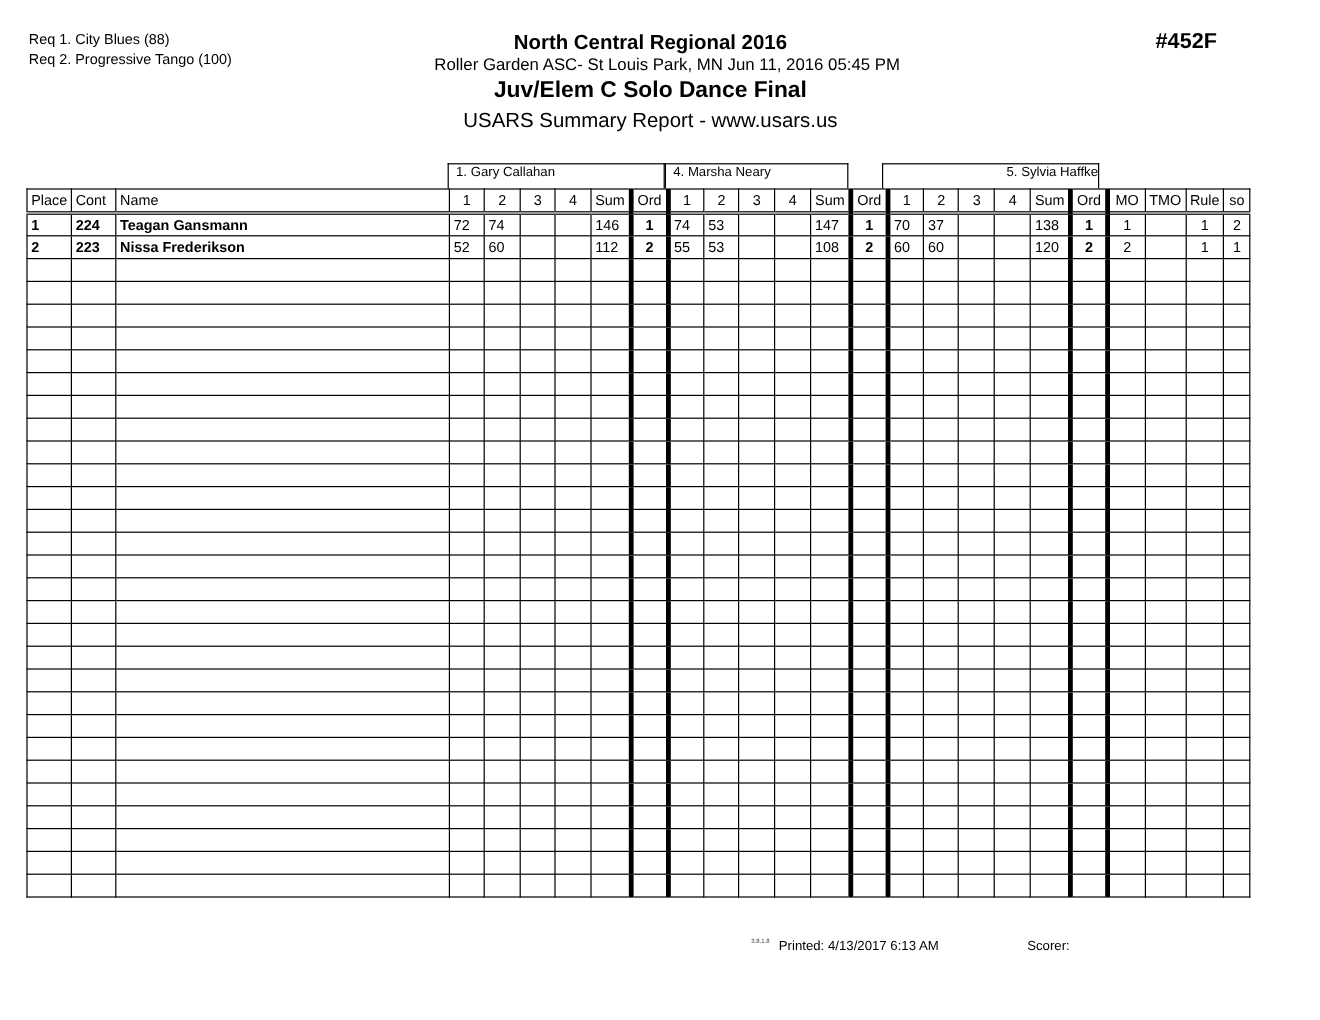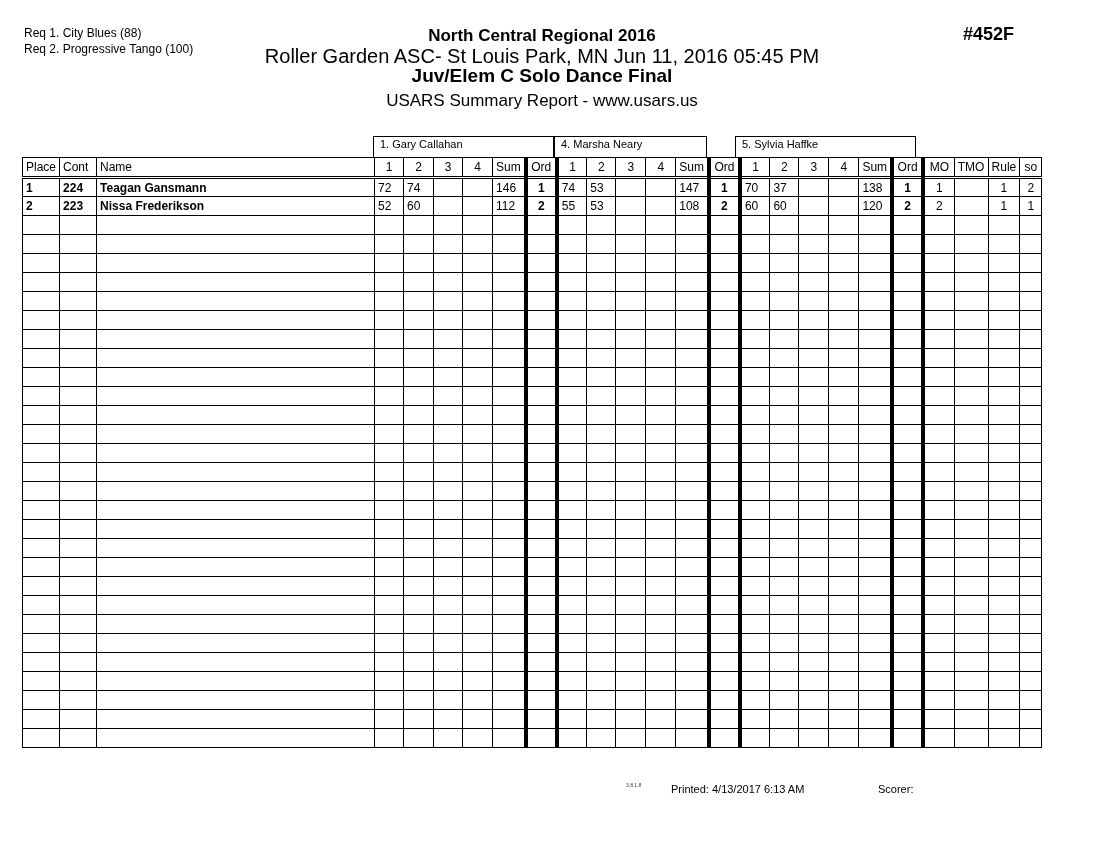--- a/index.html
+++ b/index.html
@@ -2,57 +2,57 @@
 <html><head>
 <meta charset="utf-8">
 <style>
   html, body { margin: 0; padding: 0; background: #ffffff; }
   body { width: 1100px; height: 850px; position: relative; overflow: hidden;
          font-family: "Liberation Sans", sans-serif; color: #000; }
   .abs { position: absolute; white-space: nowrap; }
   .req { font-size: 12px; line-height: 16px; }
   .center { left: 0; width: 1084px; text-align: center; }
   .t1 { font-size: 17px; font-weight: bold; top: 26px; }
-  .t2 { font-size: 20px; top: 45px; }
+  .t2 { font-size: 14px; top: 45px; margin-left: 14px; }
   .t3 { font-size: 19px; font-weight: bold; top: 65px; }
   .t4 { font-size: 17px; top: 91px; }
   .code { font-size: 18px; font-weight: bold; left: 963px; top: 24px; }
 
   .judge-box { position: absolute; top: 136px; height: 21px; border: 1px solid #000; border-bottom: none;
                box-sizing: border-box; font-size: 11px; line-height: 14px; padding-left: 6px; }
 
   table.grid { position: absolute; left: 22px; top: 157px; border-collapse: collapse; table-layout: fixed; }
   table.grid td { border: 1px solid #000; height: 19px; padding: 0 3px; font-size: 12px; overflow: hidden;
                   white-space: nowrap; box-sizing: border-box; }
   table.grid tr.hdr td { height: 20px; border-bottom: 3px double #000; font-size: 12px; }
   table.grid tr.hdr td.c { text-align: center; }
   table.grid td.thick-l { border-left: 4px solid #000; }
   td.num { text-align: center; }
   td.sum { text-align: left; }
   td.b { font-weight: bold; }
   td.name { font-weight: bold; font-size: 13px; }
 
-  .footer { font-size: 11px; top: 783px; margin-left: 22px; }
+  .footer { font-size: 11px; top: 783px; }
   .ver { font-size: 5px; top: 782px; left: 626px; color: #333; }
 </style>
 </head>
 <body>
 
 <div class="abs req" style="left:24px; top:25px;text-align:center;">Req  1.  City Blues (88)</div>
 <div class="abs req" style="left:24px; top:41px;">Req  2.  Progressive Tango (100)</div>
 
 <div class="abs center t1">North Central Regional 2016</div>
 <div class="abs center t2">Roller Garden ASC- St Louis Park, MN  Jun 11, 2016  05:45 PM</div>
 <div class="abs center t3">Juv/Elem C Solo Dance Final</div>
 <div class="abs center t4">USARS Summary Report - www.usars.us</div>
 <div class="abs code">#452F</div>
 
 <div class="judge-box" style="left:373px; width:181px;">1.  Gary Callahan</div>
 <div class="judge-box" style="left:554px; width:153px;">4.  Marsha Neary</div>
-<div class="judge-box" style="left:735px; width:181px;">5.  Sylvia Haffke</div>
+<div class="judge-box" style="left:735px; width:181px;text-align:right;">5.  Sylvia Haffke</div>
 
 <table class="grid">
   <colgroup>
     <col style="width:36px">
       <col style="width:37px">
       <col style="width:278px">
     <col style="width:29px">
       <col style="width:30px">
       <col style="width:29px">
       <col style="width:30px">

